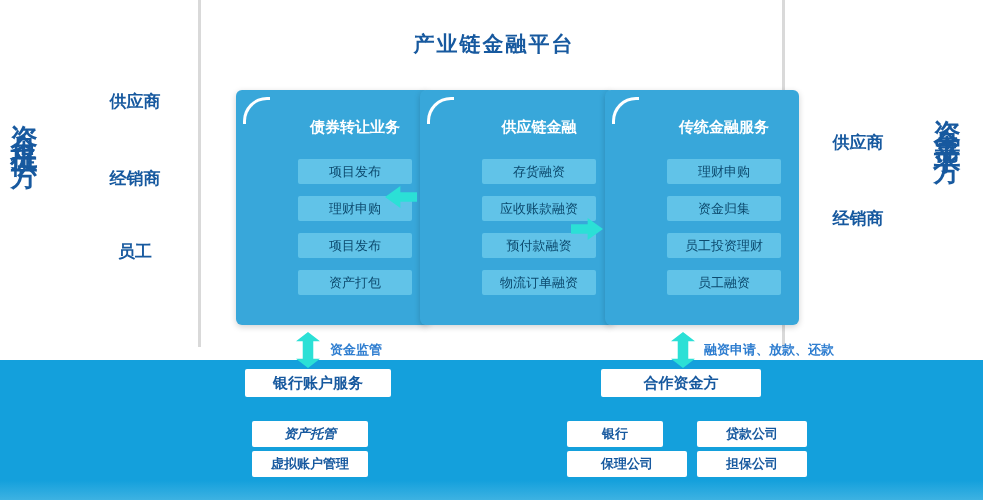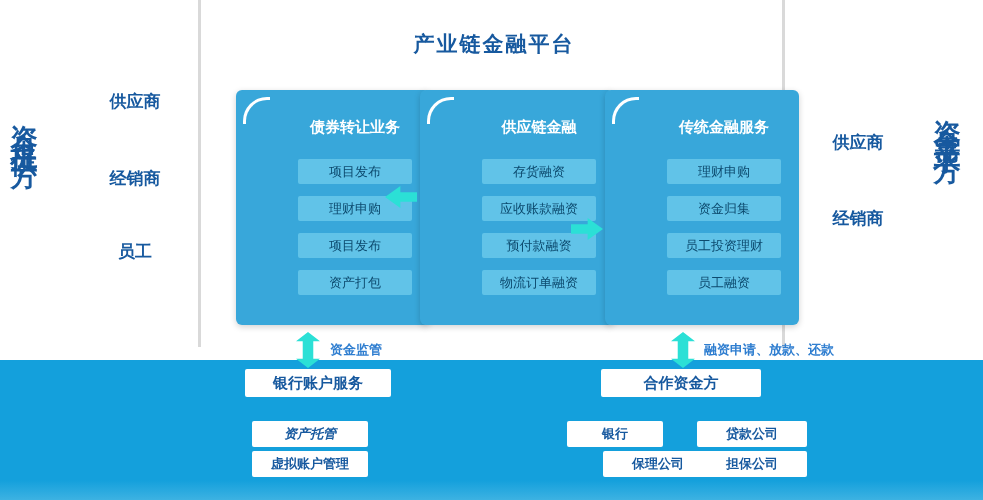--- a/index.html
+++ b/index.html
@@ -111,16 +111,16 @@
   <div class="v-arrow" style="left:671px; top:332px;"></div>
   <div class="arrow-label" style="left:704px; top:341px;">融资申请、放款、还款</div>
 
   <div class="wbox big" style="left:245px; top:369px; width:146px;text-align:right;">银行账户服务</div>
   <div class="wbox" style="left:252px; top:421px; width:116px;font-style:italic;">资产托管</div>
   <div class="wbox" style="left:252px; top:451px; width:116px;">虚拟账户管理</div>
 
   <div class="wbox big" style="left:601px; top:369px; width:160px;">合作资金方</div>
   <div class="wbox" style="left:567px; top:421px; width:96px;">银行</div>
   <div class="wbox" style="left:697px; top:421px; width:110px;">贷款公司</div>
-  <div class="wbox" style="left:567px; top:451px; width:110px;margin-left:36px;">保理公司</div>
+  <div class="wbox" style="left:567px; top:451px; width:120px;">保理公司</div>
   <div class="wbox" style="left:697px; top:451px; width:110px;">担保公司</div>
 
 </div>
 
 </body></html>

